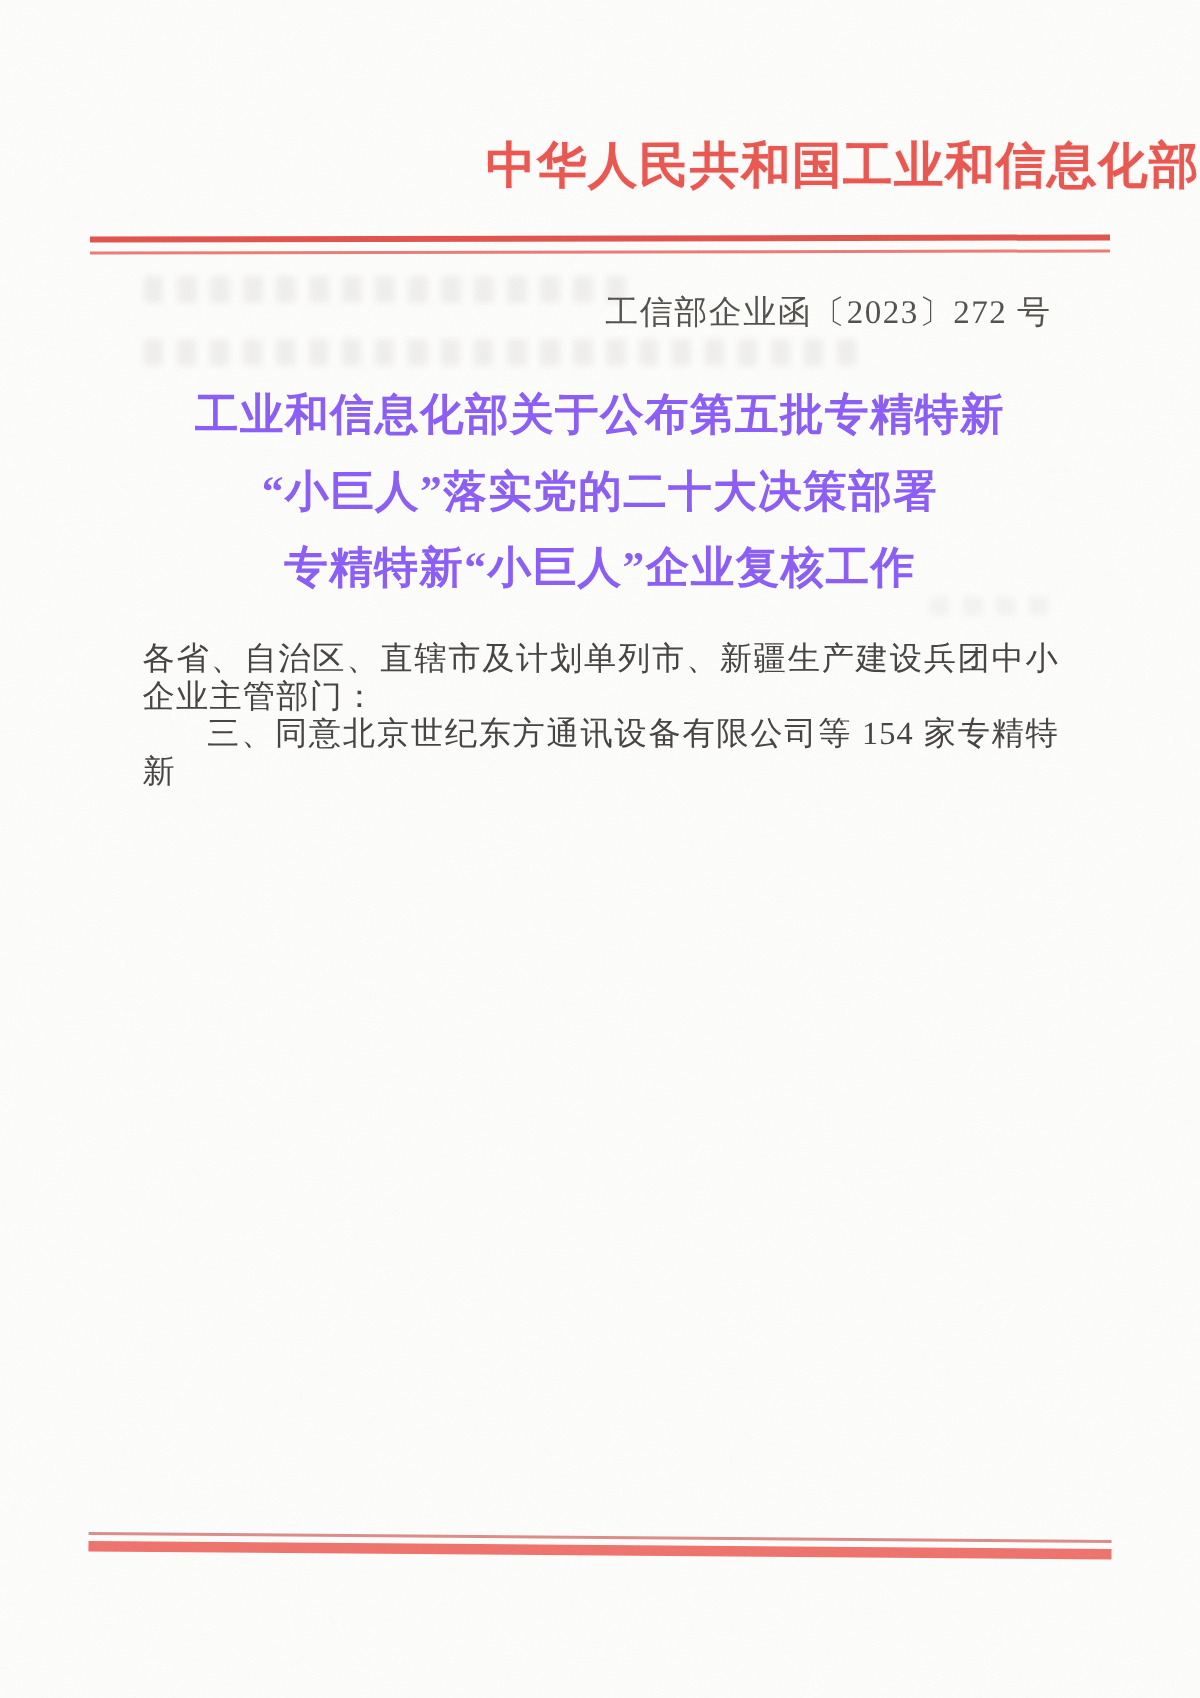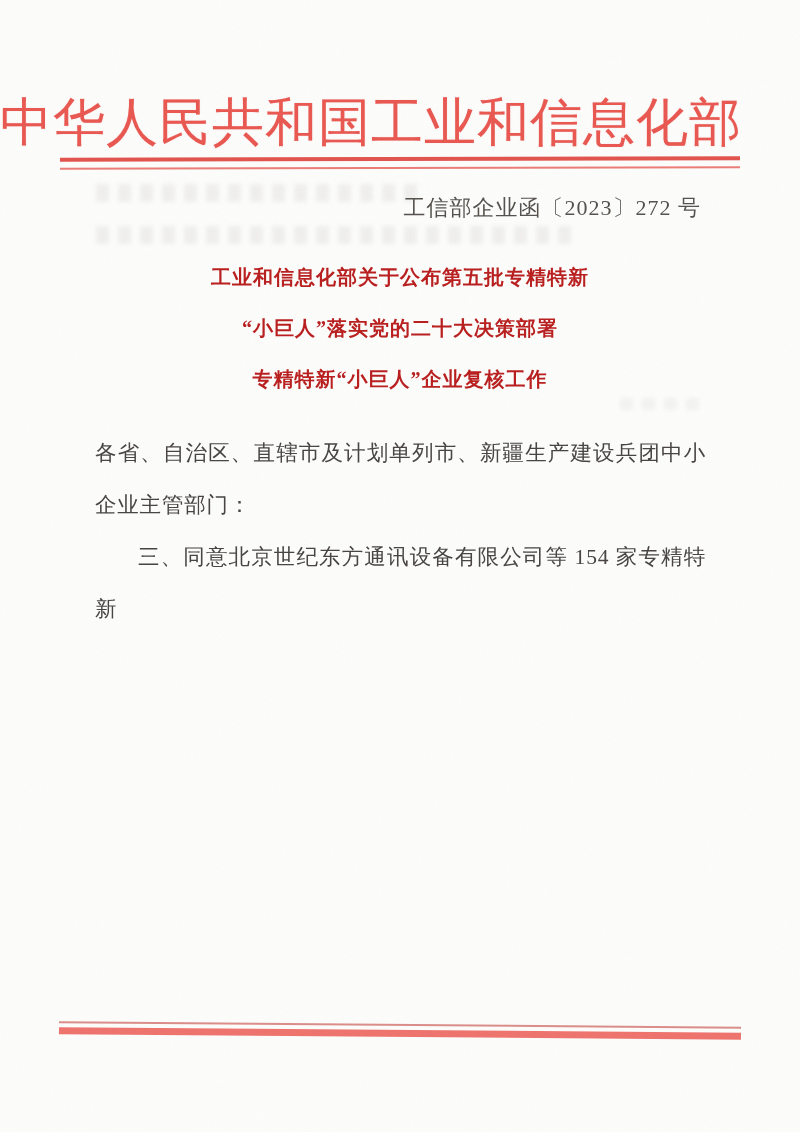--- a/index.html
+++ b/index.html
@@ -16,23 +16,23 @@
     overflow: hidden;
     font-family: "Liberation Serif", "DejaVu Serif", serif;
   }
 
   
   .issuer {
     position: absolute;
     top: 88px;
     left: 0;
     right: 0;
-    text-align: left;
-    font-size: 52px;
-    font-weight: 400;
+    text-align: right;
+    font-size: 33px;
+    font-weight: 700;
     letter-spacing: 1px;
     color: var(--header-red, #e9564f);
     text-shadow: 0 0 1px rgba(233, 86, 79, 0.35);
     white-space: nowrap;
   }
 
   
   .rule-top {
     position: absolute;
     top: 157px;
@@ -78,35 +78,35 @@
     white-space: nowrap;
   }
 
   
   .title {
     position: absolute;
     top: 252px;
     left: 0;
     right: 0;
     text-align: center;
-    font-size: 20px;
+    font-size: 29px;
     font-weight: 700;
     line-height: 51px;
     letter-spacing: 1px;
-    color: #b91c1c;
+    color: #8b5cf6;
   }
 
   
   .body {
     position: absolute;
     top: 427px;
     left: 95px;
     width: 611px;
     font-size: 21.5px;
-    line-height: 52px;
+    line-height: 25px;
     letter-spacing: 0.8px;
     color: var(--body-text, #454240);
     text-align: justify;
   }
   .body p {
     margin: 0;
     text-indent: 2em;
   }
   .body p.salutation {
     text-indent: 0;

